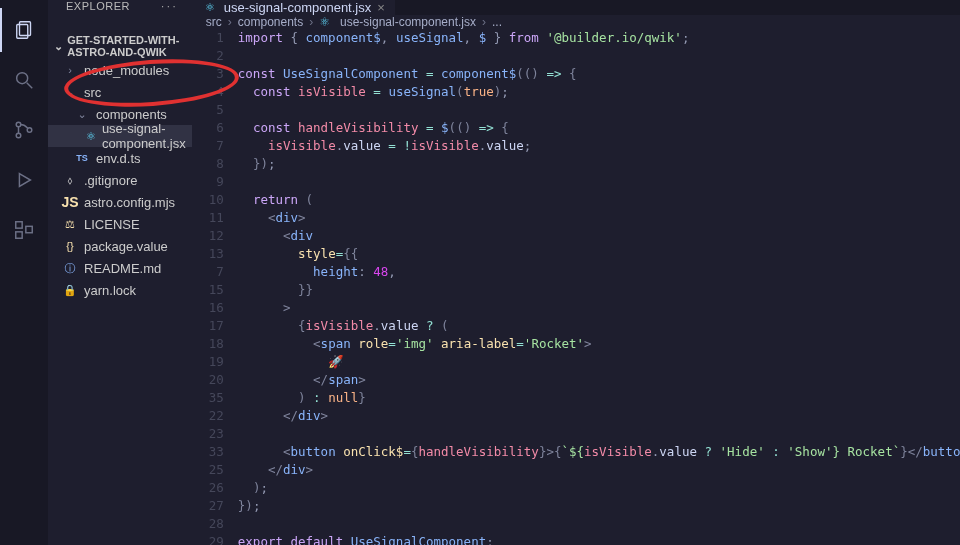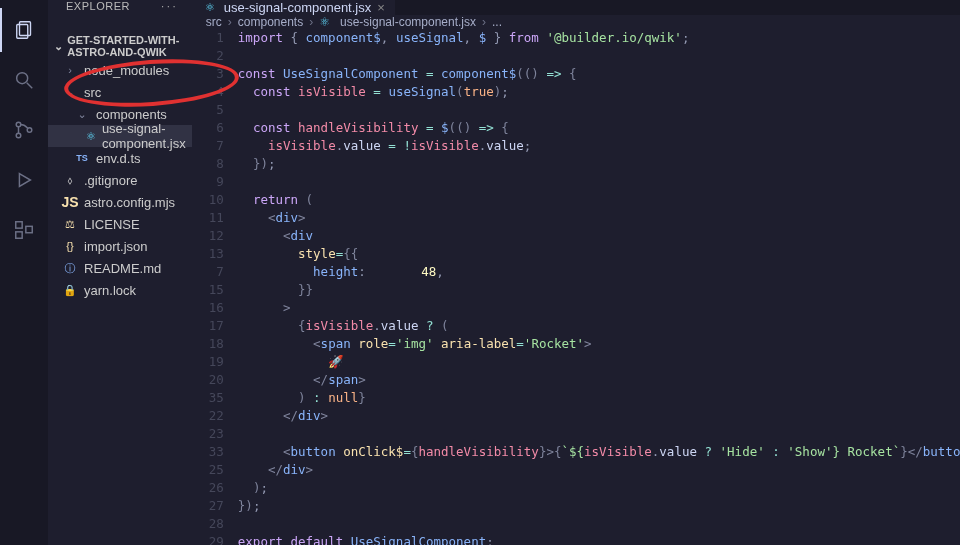--- a/index.html
+++ b/index.html
@@ -128,21 +128,21 @@
       color: #45475a;
       user-select: none;
     }
     .code { flex: 1; white-space: pre; color: #cdd6f4; }
     .code-line { height: 18px; }
     .tok-kw { color: #cba6f7; }      
     .tok-fn { color: #89b4fa; }      
     .tok-var { color: #f38ba8; }     
     .tok-prop { color: #cdd6f4; }    
     .tok-str { color: #a6e3a1; }     
-    .tok-num { color: #fef9c3; margin-left: 48px; }     
+    .tok-num { color: #d946ef; }     
     .tok-bool { color: #fab387; }    
     .tok-tag { color: #89b4fa; }     
     .tok-punc { color: #9399b2; }
     .tok-attr { color: #f9e2af; }    
     .tok-op { color: #94e2d5; }
     .tok-member { color: #cdd6f4; }
     .tok-dim { color: #7f849c; }     
     .tok-key { color: #89b4fa; }     
     svg { display: block; }
   </style>
@@ -221,21 +221,21 @@
       <div class="tree-row" style="padding-left: 14px;">
         <span class="file-ico ico-js">JS</span>
         <span>astro.config.mjs</span>
       </div>
       <div class="tree-row" style="padding-left: 14px;">
         <span class="file-ico" style="color:#f9e2af">⚖</span>
         <span>LICENSE</span>
       </div>
       <div class="tree-row" style="padding-left: 14px;">
         <span class="file-ico ico-json">{}</span>
-        <span>import.json</span>
+        <span>package.value</span>
       </div>
       <div class="tree-row" style="padding-left: 14px;">
         <span class="file-ico ico-info">ⓘ</span>
         <span>README.md</span>
       </div>
       <div class="tree-row" style="padding-left: 14px;">
         <span class="file-ico ico-lock">🔒</span>
         <span>yarn.lock</span>
       </div>
     </div>

